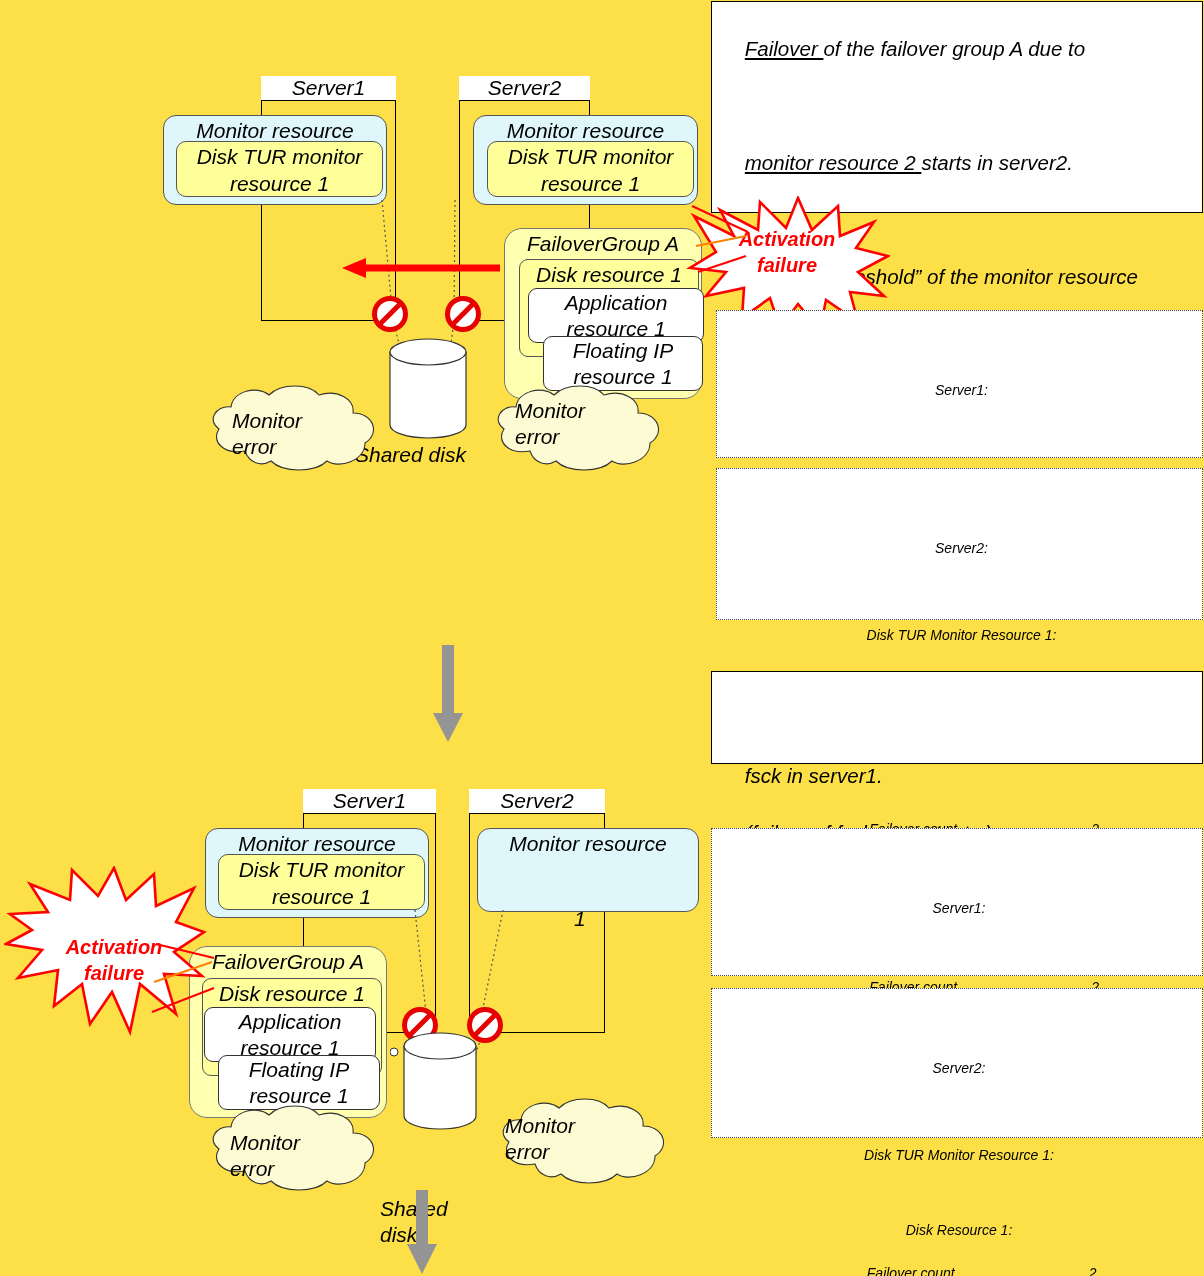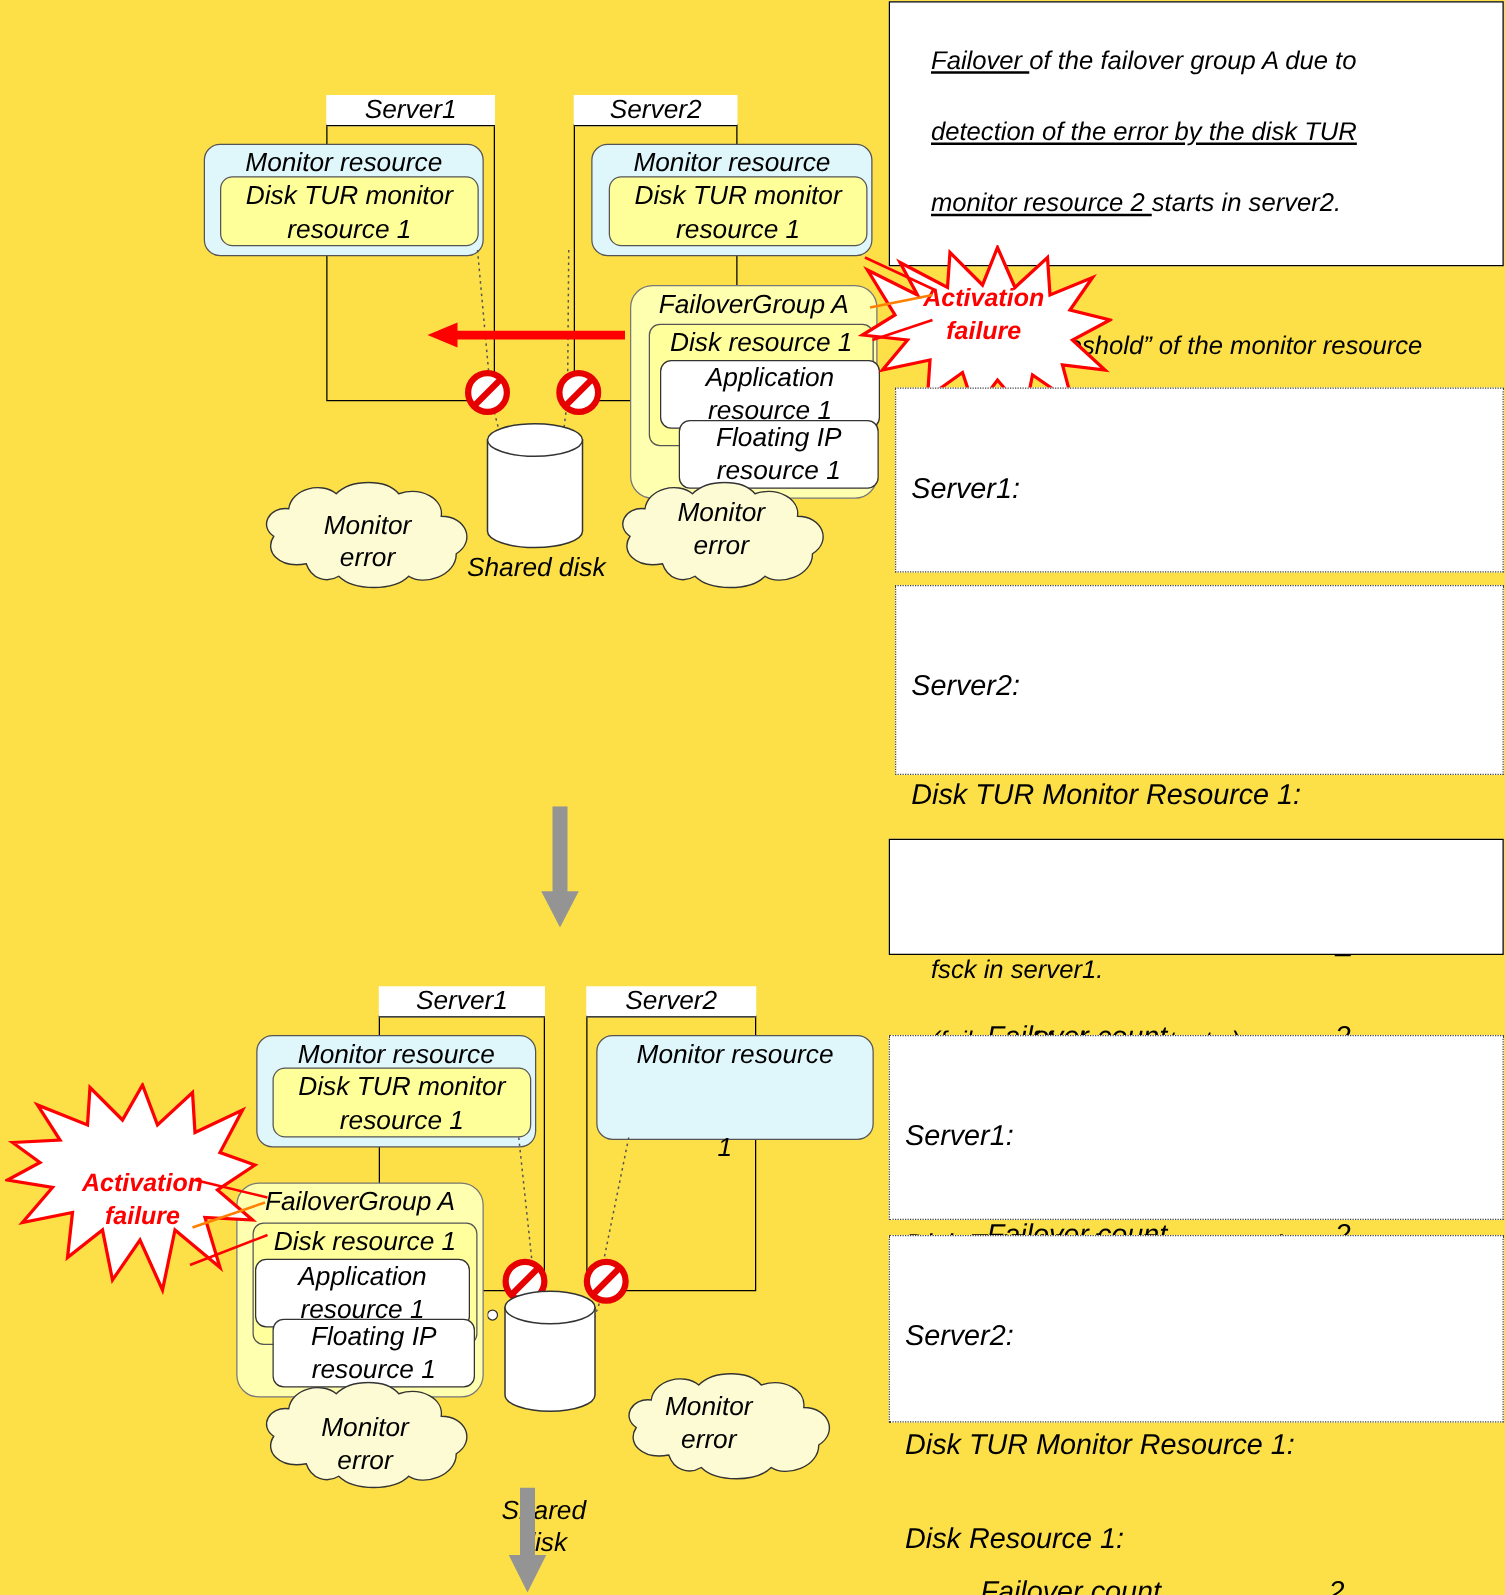--- a/index.html
+++ b/index.html
@@ -23,24 +23,25 @@
     background:#fff;
     font-size:20.5px;
     line-height:28.5px;
     padding:4px 8px 4px 10px;
     white-space:pre-wrap;
   }
   .note .u{text-decoration:underline;}
   .note-dotted{
     border:1px dotted #444;
     background:#fff;
-    font-size:23px;
+    font-size:14px;
     line-height:29.3px;
     padding:6px 8px 6px 12px;
     white-space:pre;
+    text-align:center;
   }
 
   
   .server-frame{border:1.4px solid #000;background:transparent;}
   .server-label{
     font-size:21px;
     line-height:24px;
     text-align:center;
     border-bottom:1.4px solid #000;
     background:#fff;
@@ -90,41 +91,41 @@
     background:#fff;
     border:1.2px solid #333;
     border-radius:9px;
     font-size:21px;
     line-height:26px;
     text-align:center;
     white-space:pre-line;
   }
 
   
-  .plain{font-size:21px;line-height:26px;text-align:center;white-space:pre-line;}
+  .plain{font-size:21px;line-height:26px;white-space:pre-line;}
 
   
   .burst-text{
     color:#ff0000;
     font-weight:bold;
     font-size:20px;
     line-height:26px;
     text-align:center;
     white-space:pre-line;
   }
   svg{display:block;}
 </style>
 </head>
 <body>
 
 <div id="page">
 
   <div class="abs note" style="left:711px;top:1px;width:492px;height:212px;">
     <span class="u">Failover </span><span>of the failover group A due to</span><br>
-    <span class="u">detection of the error by the disk TUR</span><br>
+    <br>
     <span class="u">monitor resource 2 </span><span>starts in server2.</span><br>
     <br>
     <span>“Failover threshold” of the monitor resource</span><br>
     <span>is a failover count on a server basis.</span><br>
     <span>The first failover in server2</span>
   </div>
 
   <div class="abs server-frame" style="left:261px;top:99px;width:135px;height:222px;"></div>
   <div class="abs server-label" style="left:261px;top:76px;width:135px;height:25px;">Server1</div>
 

